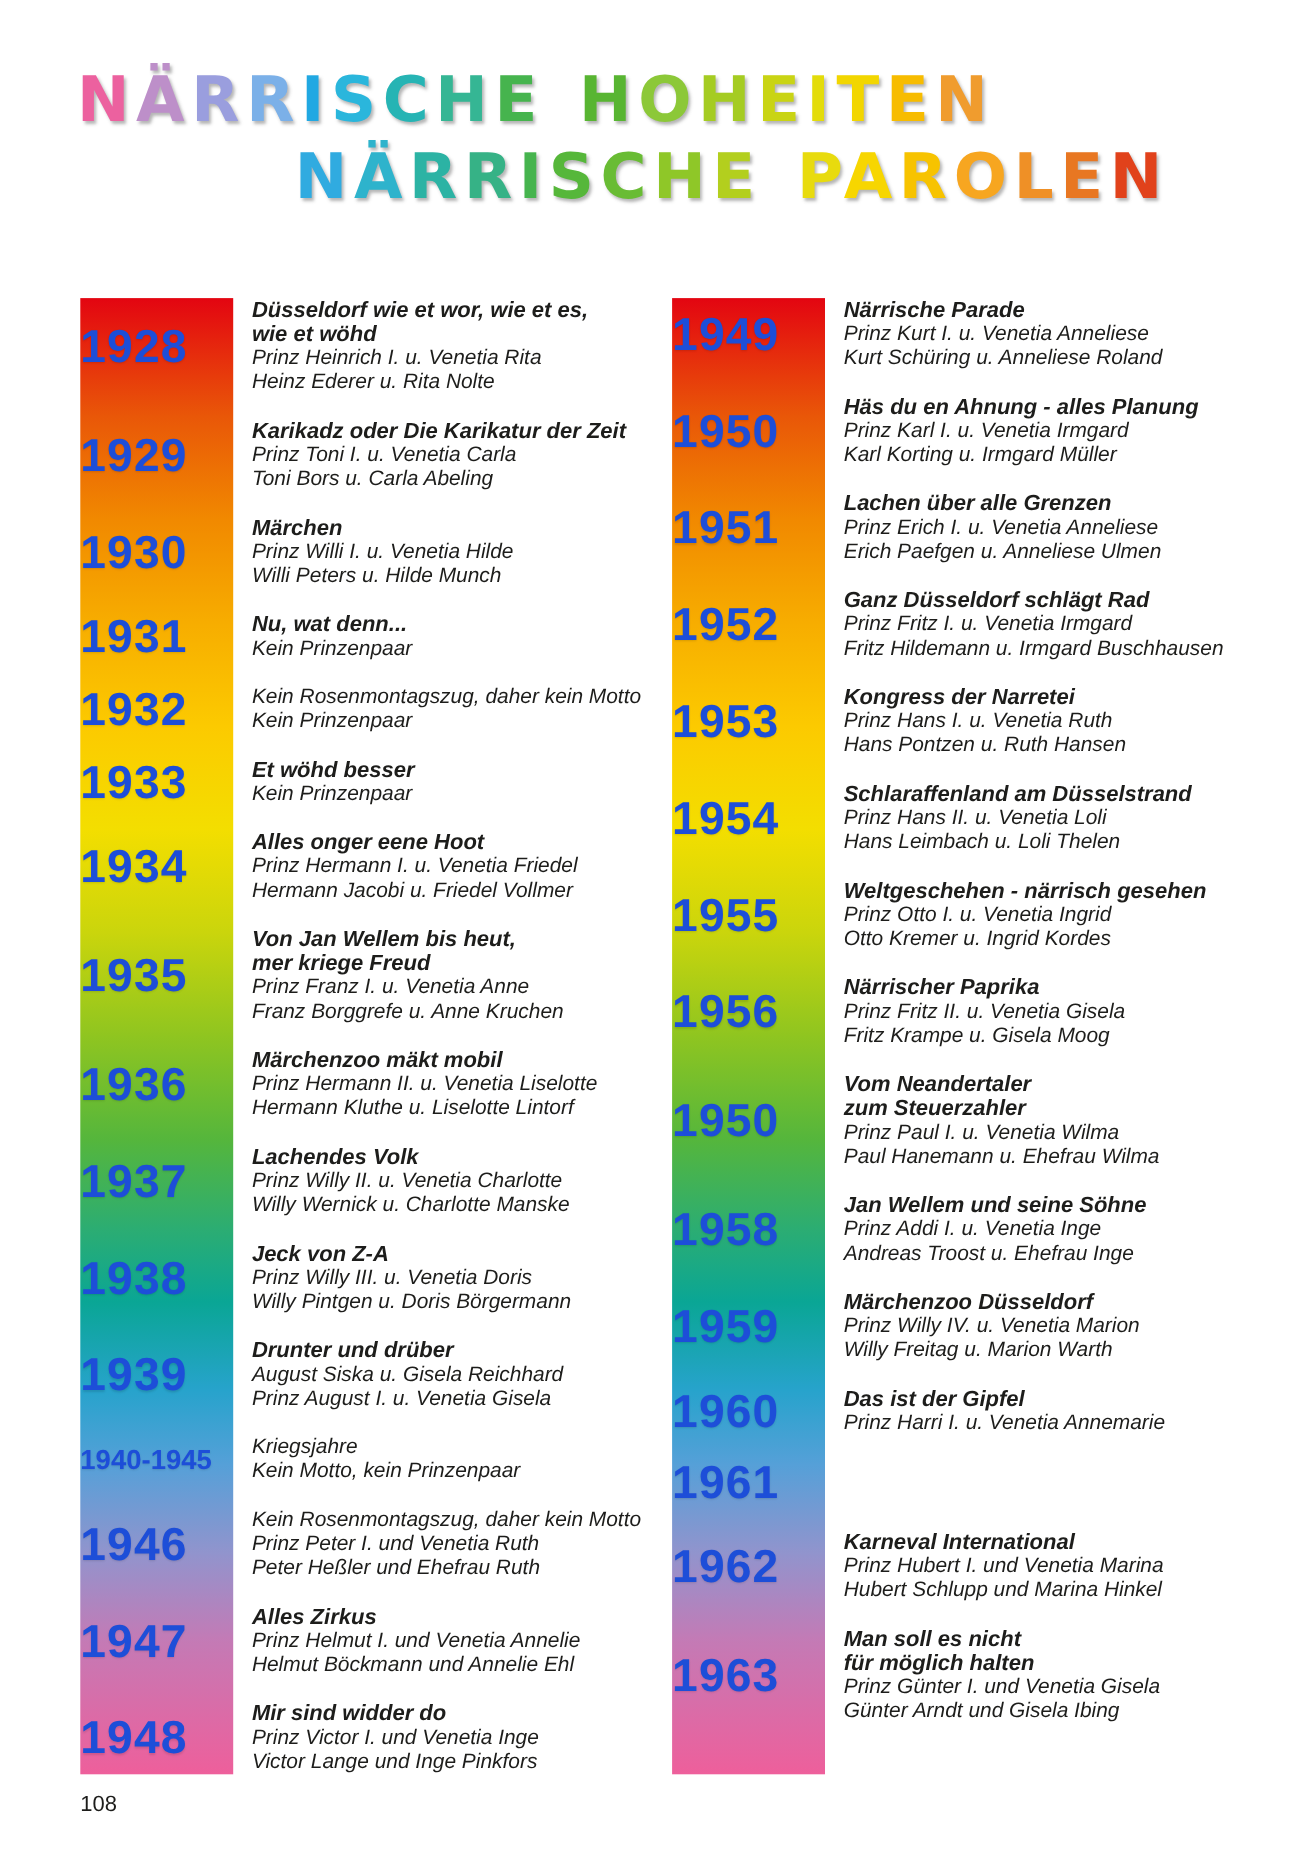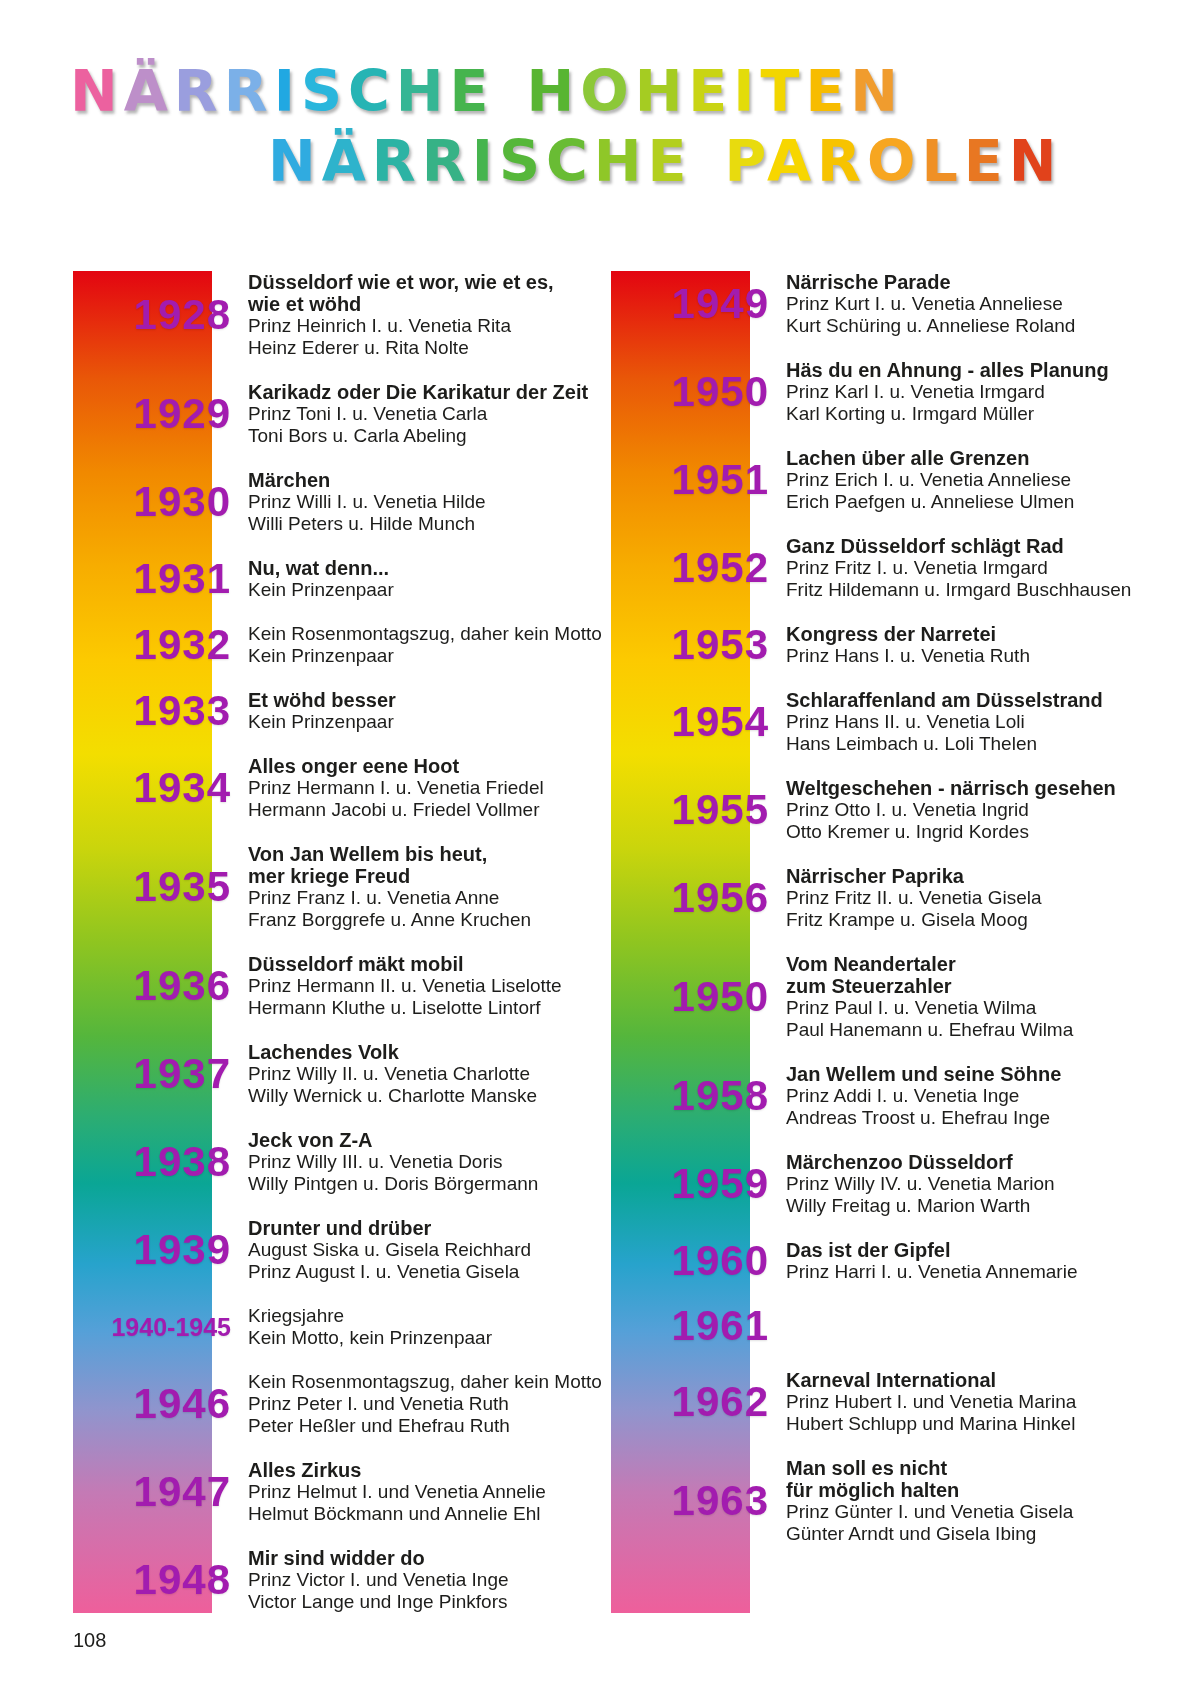--- a/index.html
+++ b/index.html
@@ -36,35 +36,35 @@
     width:139px; height:1342px;
   }
   .entries {
     position:relative;
     display:flex; flex-direction:column;
     gap:22px;
   }
   .entry { display:flex; align-items:center; }
   .year-cell {
     flex:0 0 139px; width:139px;
-    text-align:right;
-    color:#a21caf;
+    text-align:left;
+    color:#1d4ed8;
     font-weight:700;
     font-size:42px;
     line-height:1;
     letter-spacing:1px;
     text-shadow:0 1px 2px rgba(0,0,0,0.12);
-    margin-left:19px;
   }
   .year-cell.small { font-size:25px; letter-spacing:0; }
   .text-cell {
     margin-left:17px;
     width:408px;
     font-size:19px;
     line-height:22px;
+    font-style:italic;
   }
   .motto {
     font-weight:700;
     font-size:20px;
     white-space:pre-line;
   }
 
   
   .page-number {
     position:absolute;
@@ -154,21 +154,21 @@
       <div class="motto">Von Jan Wellem bis heut,
 mer kriege Freud</div>
     <div class="line">Prinz Franz I. u. Venetia Anne</div>
             <div class="line">Franz Borggrefe u. Anne Kruchen</div>
           </div>
   </div>
 
   <div class="entry">
     <div class="year-cell">1936</div>
     <div class="text-cell">
-      <div class="motto">Düsseldorf mäkt mobil</div>
+      <div class="motto">Märchenzoo mäkt mobil</div>
     <div class="line">Prinz Hermann II. u. Venetia Liselotte</div>
             <div class="line">Hermann Kluthe u. Liselotte Lintorf</div>
           </div>
   </div>
 
   <div class="entry">
     <div class="year-cell">1937</div>
     <div class="text-cell">
       <div class="motto">Lachendes Volk</div>
     <div class="line">Prinz Willy II. u. Venetia Charlotte</div>
@@ -270,20 +270,21 @@
     <div class="line">Prinz Fritz I. u. Venetia Irmgard</div>
             <div class="line">Fritz Hildemann u. Irmgard Buschhausen</div>
           </div>
   </div>
 
   <div class="entry">
     <div class="year-cell">1953</div>
     <div class="text-cell">
       <div class="motto">Kongress der Narretei</div>
     <div class="line">Prinz Hans I. u. Venetia Ruth</div>
+            <div class="line">Hans Pontzen u. Ruth Hansen</div>
           </div>
   </div>
 
   <div class="entry">
     <div class="year-cell">1954</div>
     <div class="text-cell">
       <div class="motto">Schlaraffenland am Düsselstrand</div>
     <div class="line">Prinz Hans II. u. Venetia Loli</div>
             <div class="line">Hans Leimbach u. Loli Thelen</div>
           </div>

